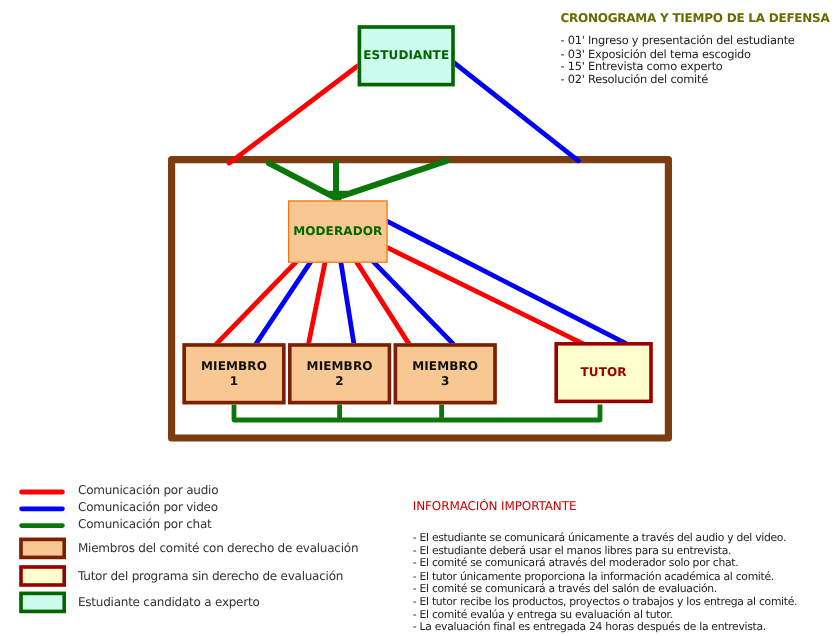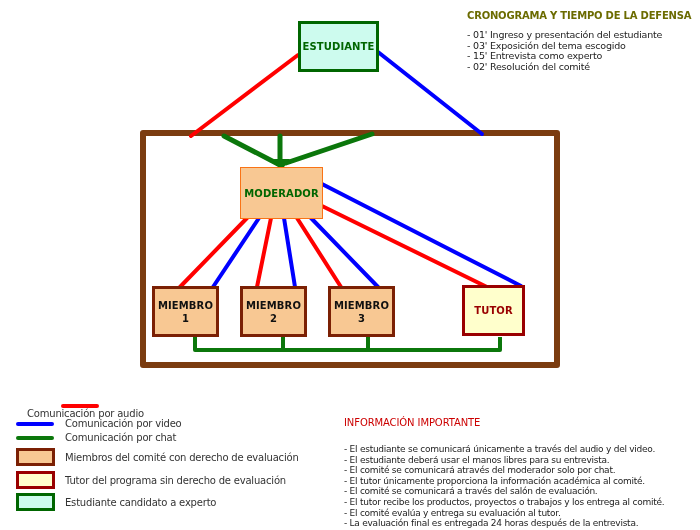--- a/index.html
+++ b/index.html
@@ -14,40 +14,40 @@
     border:6px solid #7b3c10; box-sizing:border-box; border-radius:3px; z-index:1;
   }
   svg.lines { position:absolute; left:0; top:0; z-index:2; }
   .node {
     position:absolute; display:flex; flex-direction:column; align-items:center; justify-content:center;
     text-align:center; font-weight:bold; font-size:10px; letter-spacing:0.1px;
     box-sizing:border-box; z-index:3; line-height:13px;
   }
   .estudiante { left:298px; top:21px;  width:81px; height:51px; background:#cdfbee; border:3px solid #006600; color:#006600; }
   .moderador  { left:240px; top:167px; width:83px; height:52px; background:#f8c893; border:1px solid #f97316; color:#006600; }
-  .miembro    { width:67px; height:51px; background:#f8c893; border:3px solid #7b2004; color:#111111; }
+  .miembro    { width:86px; height:51px; background:#f8c893; border:3px solid #7b2004; color:#111111; }
   .m1 { left:152px; top:286px; }
   .m2 { left:240px; top:286px; }
   .m3 { left:328px; top:286px; }
-  .tutor { left:462px; top:285px; width:63px; height:51px; background:#ffffcc; border:3px solid #990000; color:#990000; }
+  .tutor { left:462px; top:285px; width:82px; height:51px; background:#ffffcc; border:3px solid #990000; color:#990000; }
 
   
   .cron { position:absolute; left:467px; top:10px; z-index:4; }
   .cron-title { font-size:10px; font-weight:bold; color:#6b6b00; letter-spacing:-0.2px; white-space:nowrap; }
   .cron-items { margin-top:9px; font-size:9.5px; color:#222222; line-height:10.6px; letter-spacing:-0.2px; white-space:nowrap; }
 
   
   .info { position:absolute; left:344px; top:417px; width:356px; z-index:4; }
   .info-title { font-size:10px; font-weight:normal; color:#cc0000; letter-spacing:-0.1px; }
   .info-items { margin-top:16px; font-size:9px; color:#222222; line-height:10.6px; letter-spacing:-0.25px; white-space:nowrap; }
 
   
   .legend { position:absolute; left:16px; top:398px; width:330px; z-index:4; }
   .lrow { position:absolute; left:0; display:flex; align-items:center; }
-  .lr1 { top:6px;flex-direction:column; } .lr2 { top:20px; } .lr3 { top:34px; }
+  .lr1 { top:6px; } .lr2 { top:20px; } .lr3 { top:34px; }
   .lr4 { top:50px; } .lr5 { top:73px; } .lr6 { top:95px; }
   .line-swatch { width:38px; height:4px; border-radius:2px; }
   .swatch-audio { background:#ff0000; }
   .swatch-video { background:#0000ff; }
   .swatch-chat  { background:#0b770b; }
   .box-swatch { width:33px; height:12px; border-style:solid; border-width:3px; }
   .swatch-committee { background:#f8c893; border-color:#7b2004; }
   .swatch-tutor     { background:#ffffcc; border-color:#990000; }
   .swatch-student   { background:#cdfbee; border-color:#006600; }
   .legend-label { margin-left:11px; font-size:10px; color:#333333; letter-spacing:-0.2px; white-space:nowrap; }

